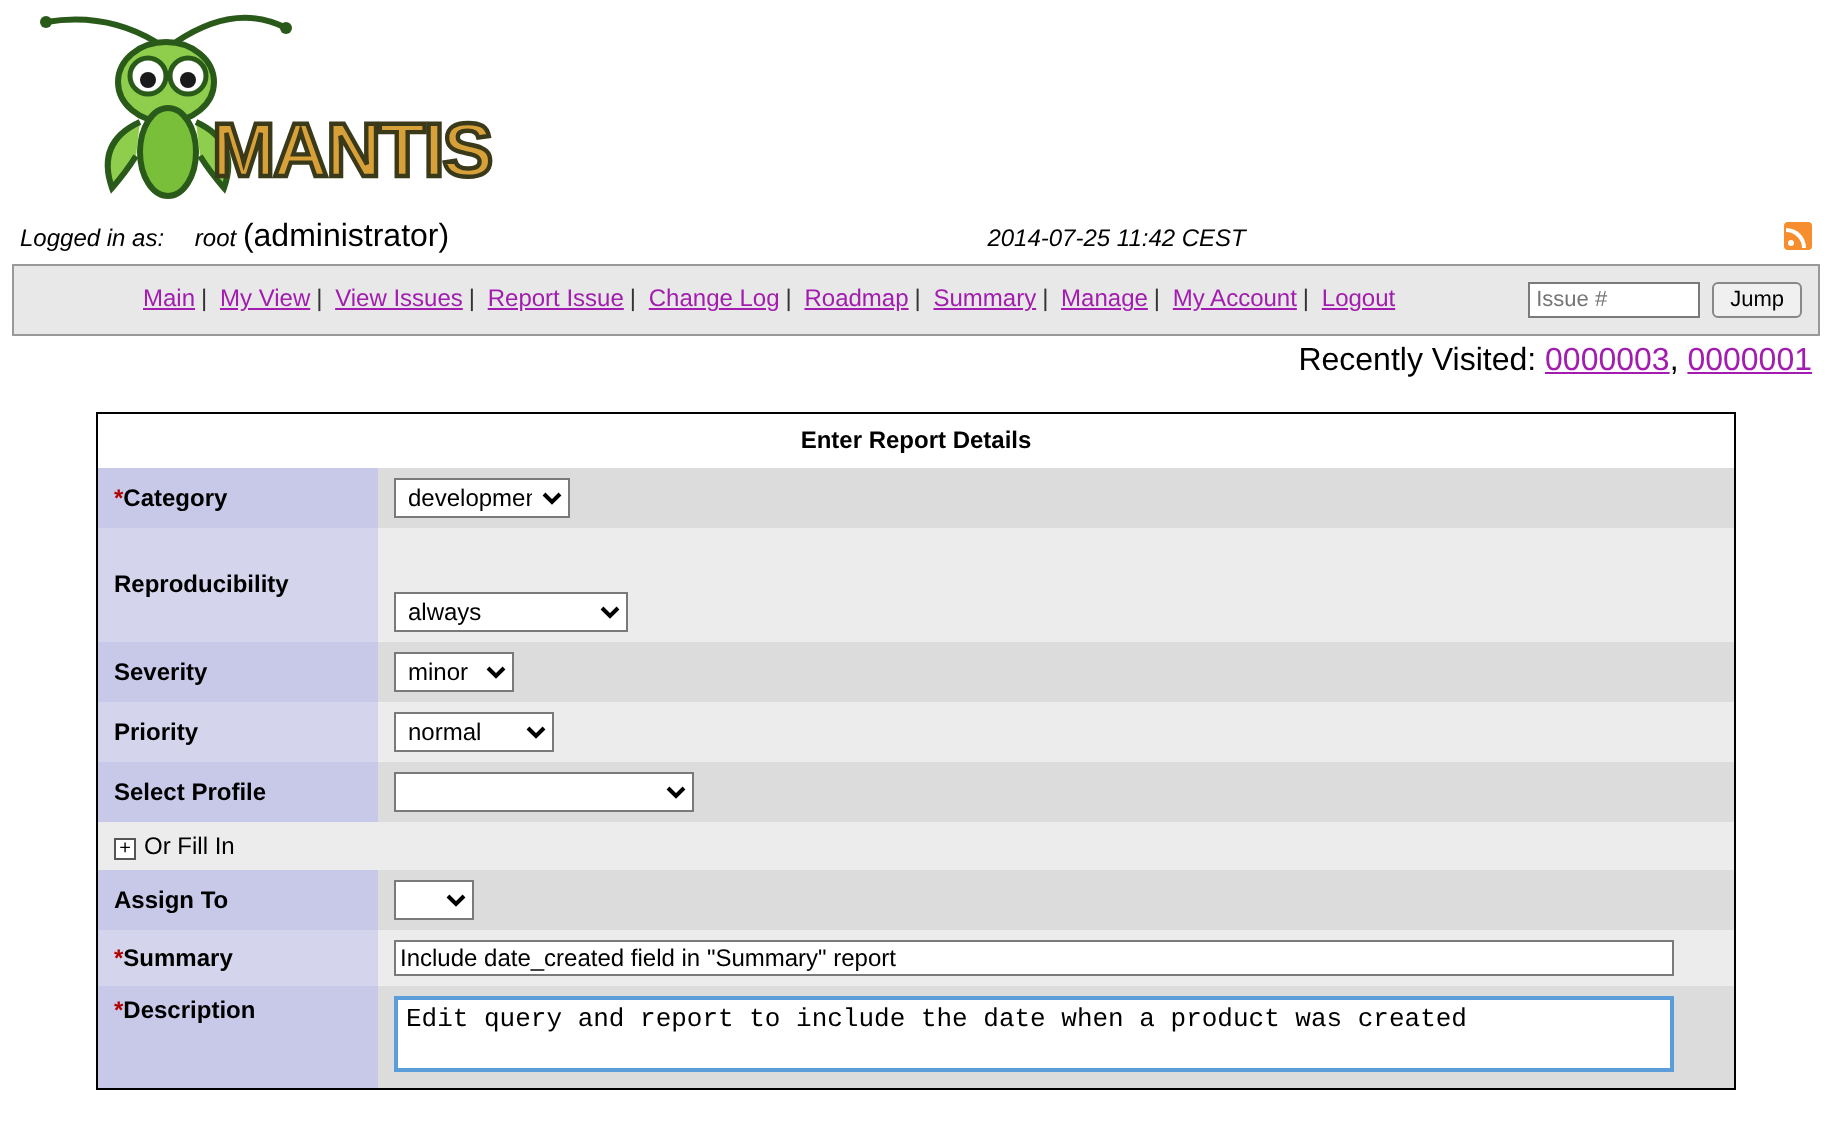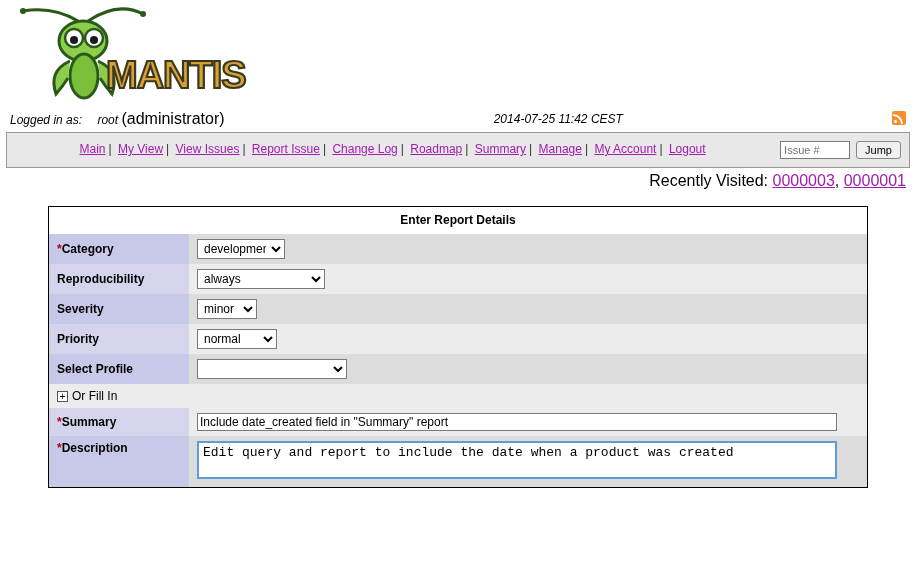--- a/index.html
+++ b/index.html
@@ -54,21 +54,21 @@
     flex: 1;
     text-align: center;
     line-height: 1.8;
   }
   .menu-links .sep { color: #333; margin: 0 3px; }
   .jump-box {
     display: flex; align-items: center; gap: 6px;
     margin-left: 10px;
   }
   .jump-box input[type="text"] {
-    width: 70px; font-size: 11px; padding: 2px 3px;
+    width: 86px; font-size: 11px; padding: 2px 3px;
     border: 1px solid #7a7a7a;
   }
   .jump-box button {
     font-size: 11px; padding: 2px 8px;
     border: 1px solid #888; background: #f0f0f0; border-radius: 3px;
     cursor: pointer;
   }
   .recent {
     text-align: right;
     font-size: 16px;
@@ -129,21 +129,21 @@
     width: 640px; height: 38px;
     font-family: "Courier New", monospace;
     font-size: 13px;
     border: 2px solid #5b9dd9;
     outline: none;
     resize: none;
     padding: 2px 4px;
   }
   tr.desc-row td.label { vertical-align: top; }
   .sel-category { width: 88px; }
-  .sel-repro { width: 128px; }
+  .sel-repro { width: 117px; margin-top: 27px; }
   .sel-severity { width: 60px; }
   .sel-priority { width: 80px; }
   .sel-profile { width: 150px; }
   .sel-assign { width: 40px; }
 </style>
 </head>
 <body>
 
 <div class="logo-area">
   <svg class="logo-svg" width="250" height="100" viewBox="0 0 250 100">
@@ -241,20 +241,28 @@
         <select class="sel-profile">
           <option></option>
         </select>
       </td>
     </tr>
     <tr class="full">
       <td colspan="2">
         <span class="plus-box">+</span><span>Or Fill In</span>
       </td>
     </tr>
+    <tr class="r1">
+      <td class="label">Assign To</td>
+      <td class="field">
+        <select class="sel-assign">
+          <option></option>
+        </select>
+      </td>
+    </tr>
     <tr class="r2">
       <td class="label"><span class="req">*</span><span>Summary</span></td>
       <td class="field">
         <input type="text" class="summary-input" value="Include date_created field in &quot;Summary&quot; report" style="">
       </td>
     </tr>
     <tr class="r1 desc-row">
       <td class="label"><span class="req">*</span><span>Description</span></td>
       <td class="field">
         <textarea class="desc-ta" style="">Edit query and report to include the date when a product was created</textarea>

